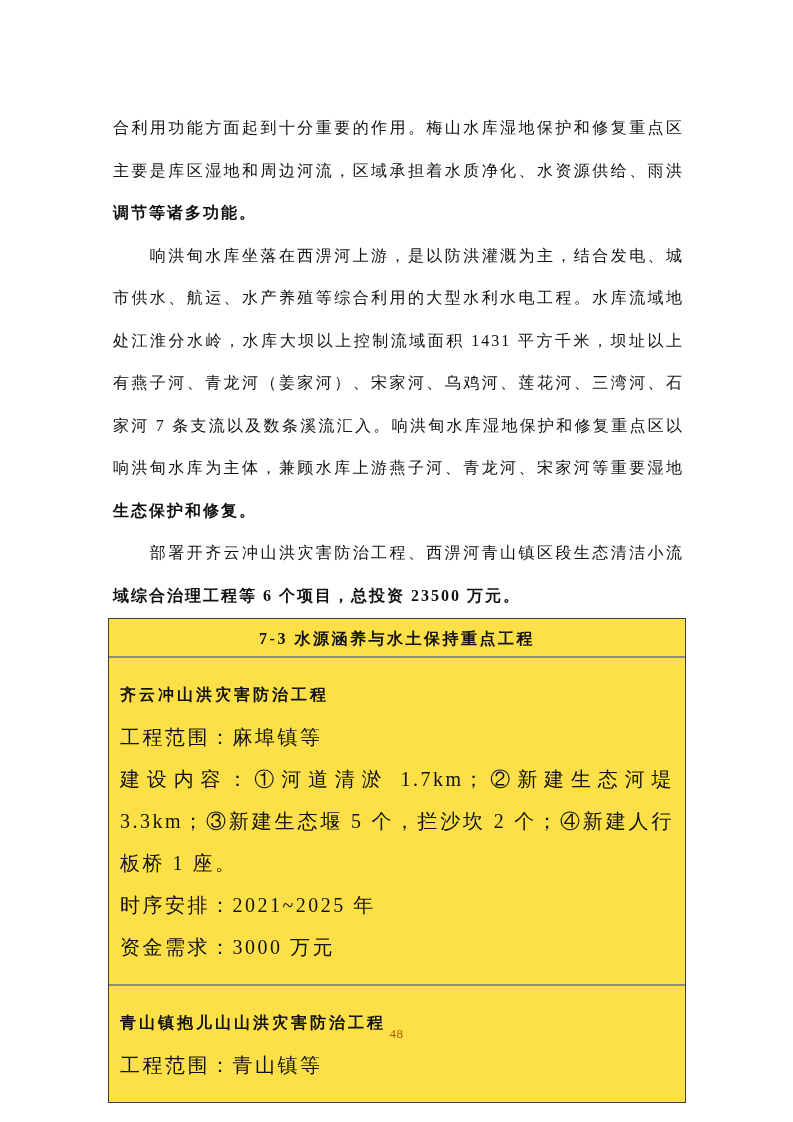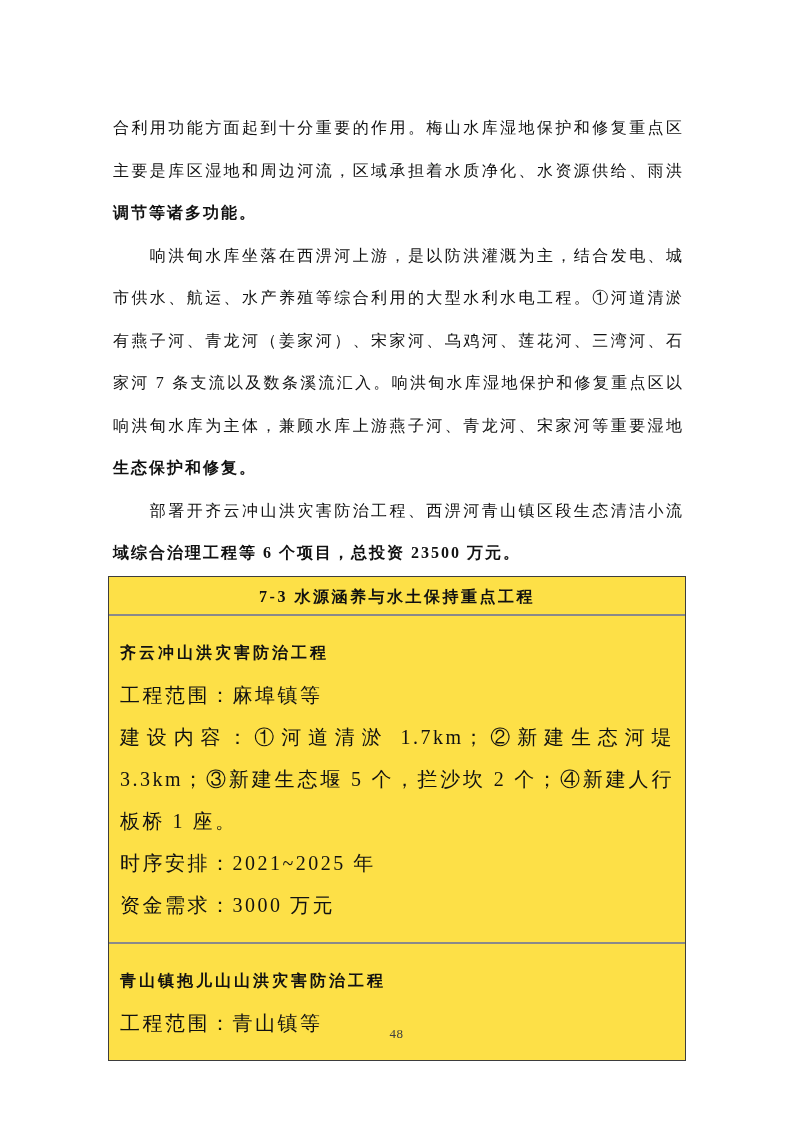--- a/index.html
+++ b/index.html
@@ -68,37 +68,38 @@
     text-align: justify;
   }
   .page-number {
     position: absolute;
     left: 0;
     top: 1026px;
     width: 100%;
     text-align: center;
     font-size: 13px;
     letter-spacing: 0.5px;
-    color: #404040;
+    color: #a16207;
   }
 </style>
 </head>
 <body>
 
 <div class="page">
   <div class="content">
     <div id="paragraphs">
         <div class="para">
           <div class="para-line">合利用功能方面起到十分重要的作用。梅山水库湿地保护和修复重点区</div>
           <div class="para-line">主要是库区湿地和周边河流，区域承担着水质净化、水资源供给、雨洪</div>
           <div class="para-line last">调节等诸多功能。</div>
         </div>
         <div class="para">
           <div class="para-line">　　响洪甸水库坐落在西淠河上游，是以防洪灌溉为主，结合发电、城</div>
-          <div class="para-line">市供水、航运、水产养殖等综合利用的大型水利水电工程。①河道清淤</div>
+          <div class="para-line">市供水、航运、水产养殖等综合利用的大型水利水电工程。水库流域地</div>
+          <div class="para-line">处江淮分水岭，水库大坝以上控制流域面积 1431 平方千米，坝址以上</div>
           <div class="para-line">有燕子河、青龙河（姜家河）、宋家河、乌鸡河、莲花河、三湾河、石</div>
           <div class="para-line">家河 7 条支流以及数条溪流汇入。响洪甸水库湿地保护和修复重点区以</div>
           <div class="para-line">响洪甸水库为主体，兼顾水库上游燕子河、青龙河、宋家河等重要湿地</div>
           <div class="para-line last">生态保护和修复。</div>
         </div>
         <div class="para">
           <div class="para-line">　　部署开齐云冲山洪灾害防治工程、西淠河青山镇区段生态清洁小流</div>
           <div class="para-line last">域综合治理工程等 6 个项目，总投资 23500 万元。</div>
         </div>
       </div>

